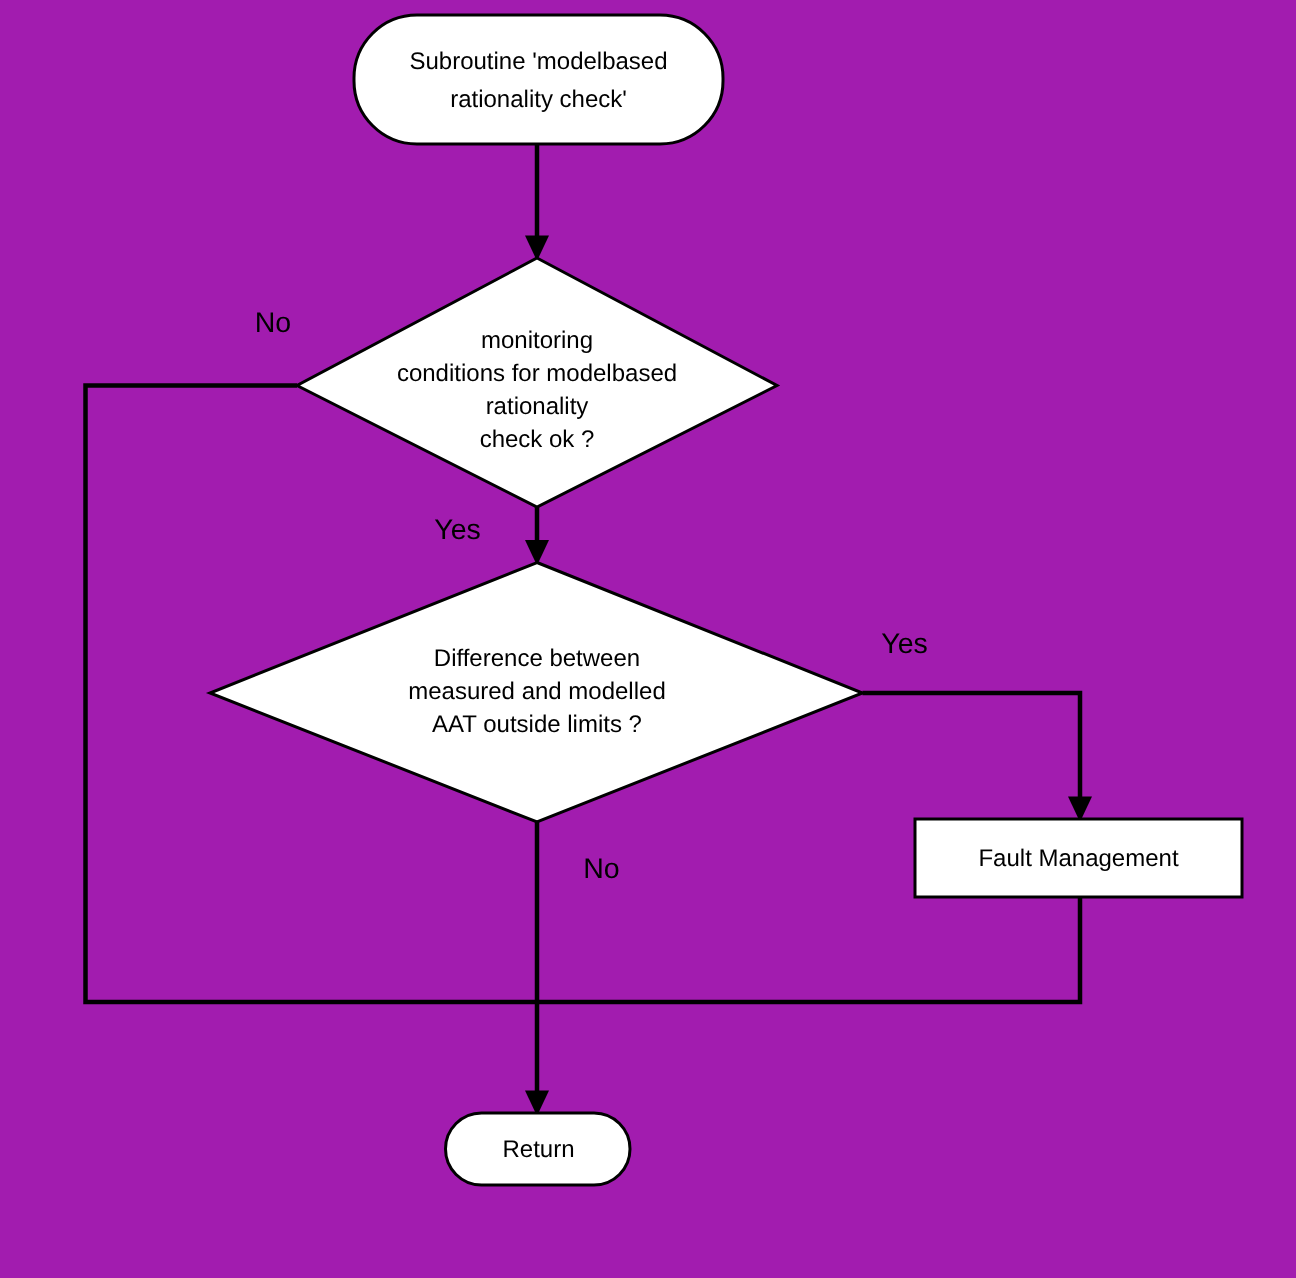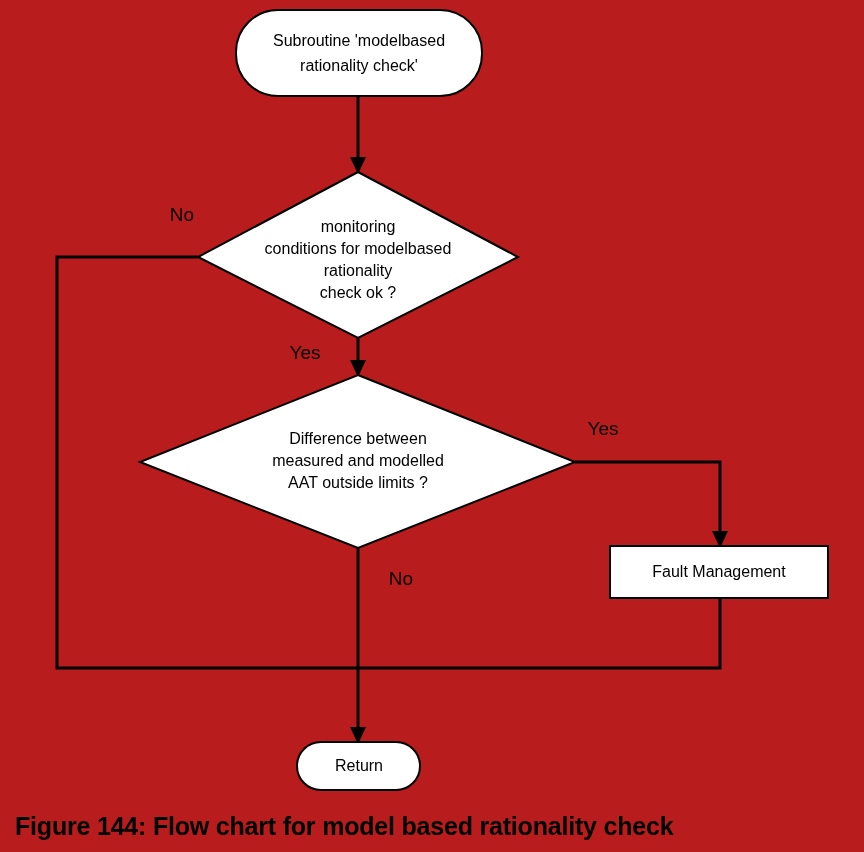--- a/index.html
+++ b/index.html
@@ -11,21 +11,21 @@
     width: 864px;
     height: 852px;
     font-family: "Liberation Sans", sans-serif;
     color: #000000;
     overflow: hidden;
   }
   #figure-root {
     position: relative;
     width: 864px;
     height: 852px;
-    background: #b91c1c;
+    background: #a21caf;
   }
   svg.flowchart {
     position: absolute;
     left: 0;
     top: 0;
     width: 864px;
     height: 852px;
     display: block;
   }
   .shape-outline {
@@ -137,15 +137,14 @@
     <text class="edge-label" x="182" y="221">No</text>
 
     <text class="edge-label" x="305" y="359">Yes</text>
 
     <text class="edge-label" x="603" y="435">Yes</text>
 
     <text class="edge-label" x="401" y="585">No</text>
 
   </svg>
 
-  <div class="figure-caption">Figure 144: Flow chart for model based rationality check</div>
 
 </div>
 
 </body></html>

